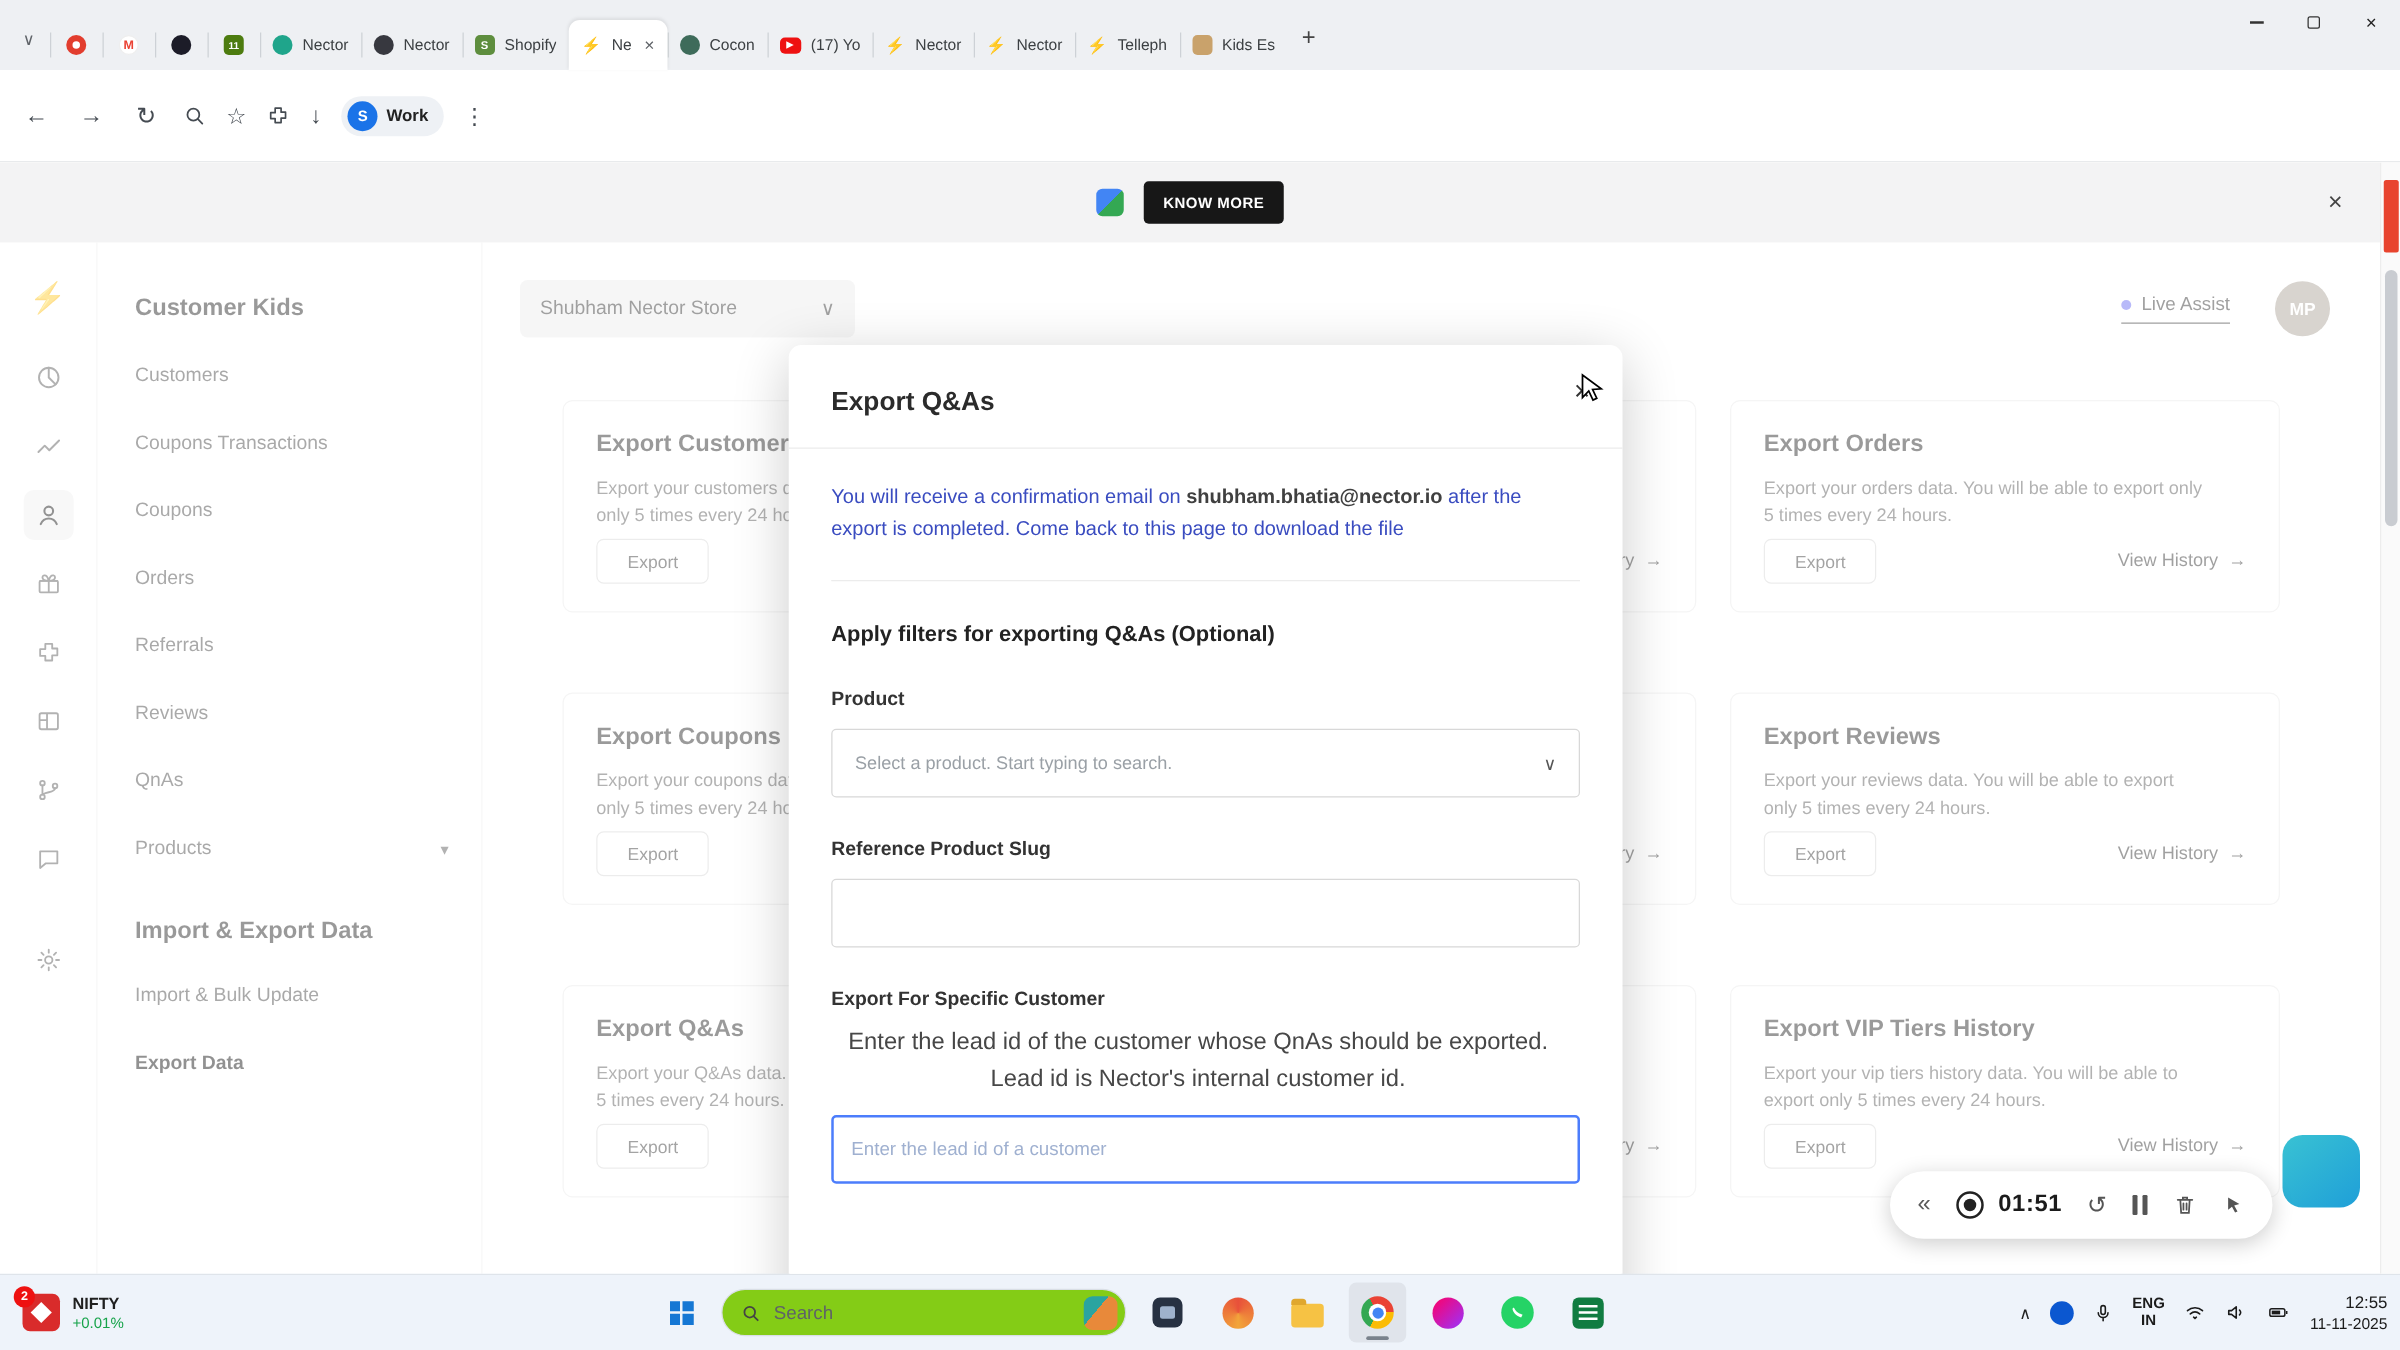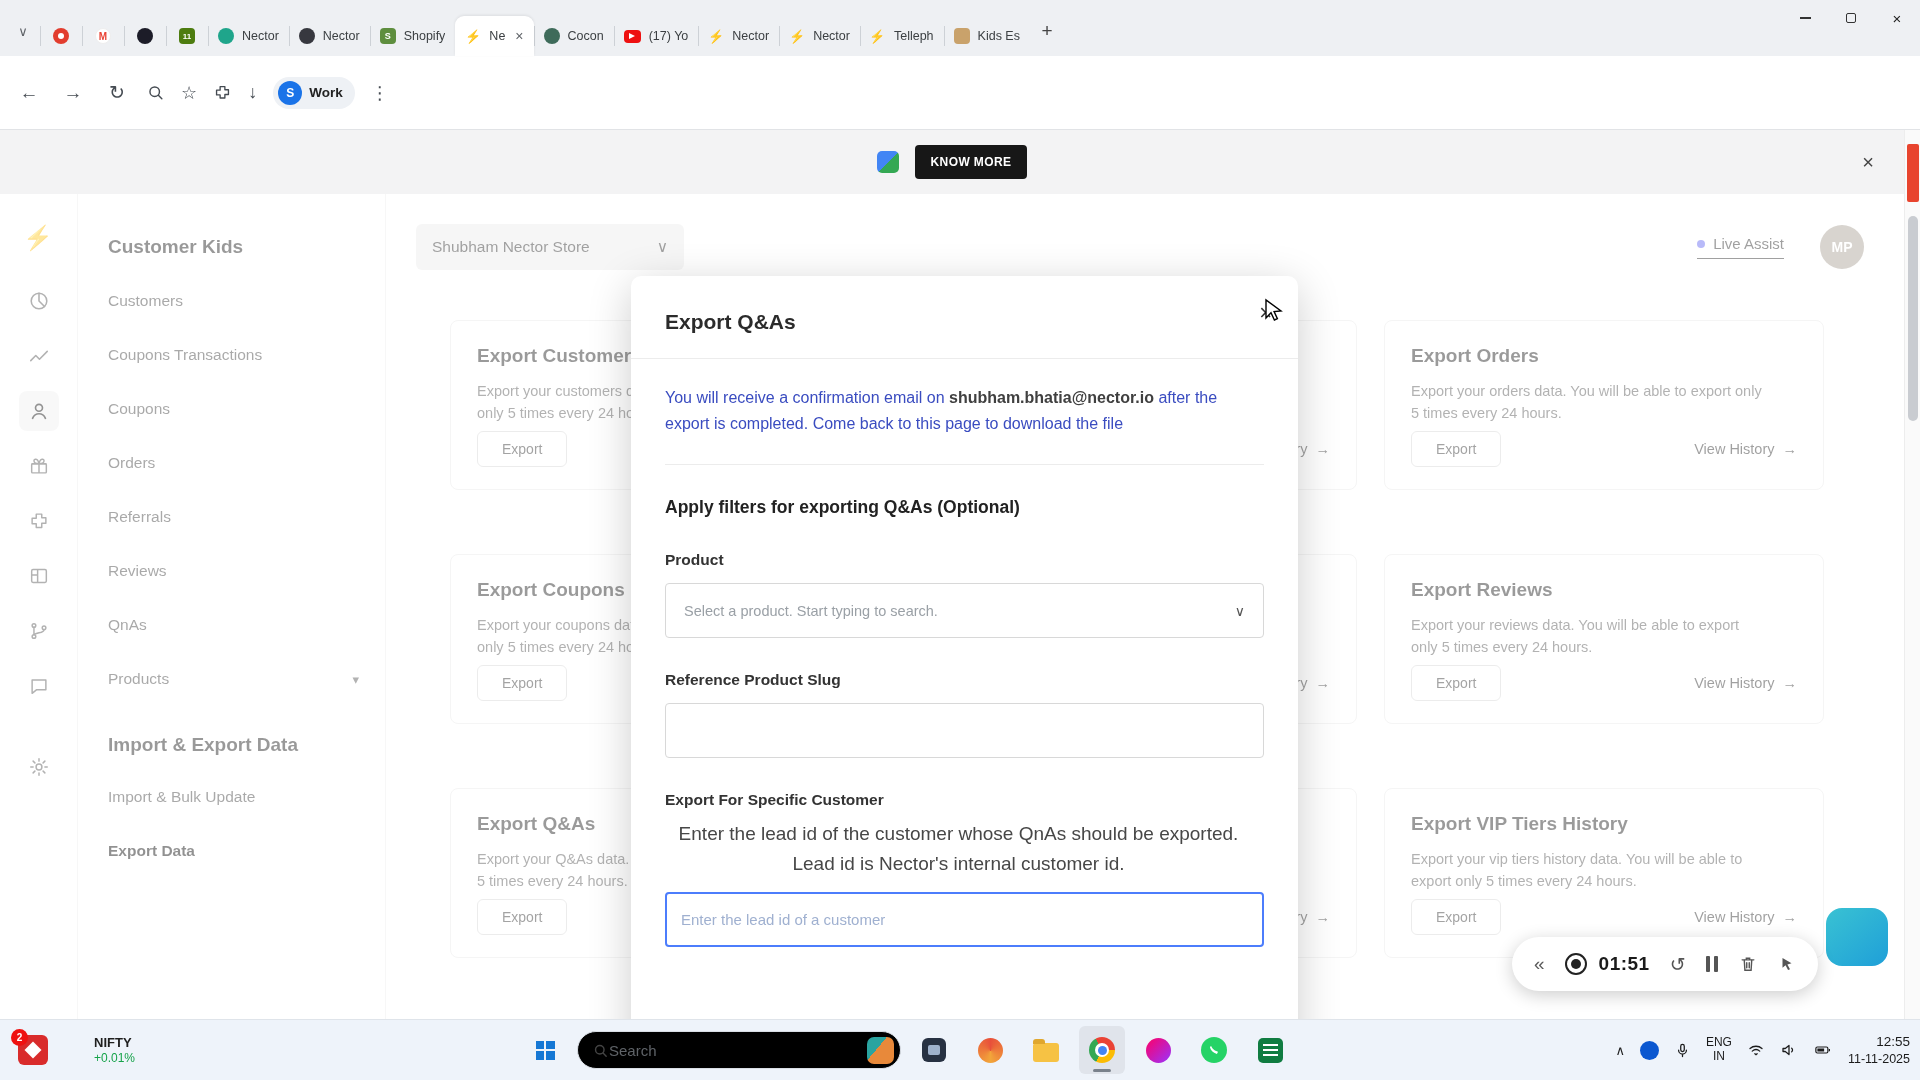--- a/index.html
+++ b/index.html
@@ -123,46 +123,46 @@
 
   
   .cursor { position:absolute; top:168px; left:1262px; z-index:50; }
 
   
   .taskbar { position:absolute; bottom:0; left:0; right:0; height:61px; background:#eef3fa; border-top:1px solid #dfe4ea; }
   .widget { position:absolute; left:10px; top:0; bottom:0; display:flex; align-items:center; gap:10px; padding:0 8px; }
   .widget-ic { position:relative; width:30px; height:30px; border-radius:6px; background:#d92b2b; display:flex; align-items:center; justify-content:center; }
   .widget-ic::after { content:""; width:12px; height:12px; background:#fff; transform:rotate(45deg); }
   .wbadge { position:absolute; top:-6px; left:-7px; width:17px; height:17px; border-radius:50%; background:#e11; color:#fff; font-size:10px; font-weight:bold; display:flex; align-items:center; justify-content:center; }
-  .wtexts { line-height:1.2;margin-left:36px; } .wtitle{ font-size:13px; font-weight:bold; color:#1f1f1f; } .wchange{ font-size:12px; color:#16a34a; }
+  .wtexts { line-height:1.2; } .wtitle{ font-size:13px; font-weight:bold; color:#1f1f1f; } .wchange{ font-size:12px; color:#16a34a; }
   .centerbar { position:absolute; left:523px; top:0; bottom:0; display:flex; align-items:center; gap:10px; }
   .startbtn { width:44px; height:46px; display:flex; align-items:center; justify-content:center; }
   .winlogo { width:19px; height:19px; display:grid; grid-template-columns:1fr 1fr; gap:2px; }
   .winlogo span { background:#1577d4; }
-  .searchbox { width:324px; height:38px; background:#000000; border:1px solid #d9dee5; border-radius:19px; display:flex; align-items:center; padding:0 6px 0 14px; }
+  .searchbox { width:324px; height:38px; background:#84cc16; border:1px solid #d9dee5; border-radius:19px; display:flex; align-items:center; gap:10px; padding:0 6px 0 14px; }
   .searchbox .stext { font-size:15px; color:#5f6368; flex:1; }
   .simg { width:27px; height:27px; border-radius:7px; background:linear-gradient(130deg,#2aa4a0 40%,#e8893a 40%); }
   .tbicon { width:46px; height:48px; display:flex; align-items:center; justify-content:center; position:relative; border-radius:6px; }
   .tbicon.activeapp { background:rgba(0,0,0,.06); }
   .tbicon.activeapp::after { content:""; position:absolute; bottom:2px; left:14px; right:14px; height:3px; border-radius:2px; background:#7a828c; }
   .ic-task { width:24px; height:24px; background:#273142; border-radius:6px; display:flex; align-items:center; justify-content:center; } .ic-task span{width:12px;height:10px;background:#9fb2cc;border-radius:2px;}
   .ic-orb { width:25px; height:25px; border-radius:50%; background:conic-gradient(#e8503a,#f2a53a,#e8503a); }
   .ic-folder { position:relative; width:26px; height:19px; background:#f6c244; border-radius:3px; margin-top:4px; }
   .ic-folder::before { content:""; position:absolute; top:-4px; left:0; width:12px; height:5px; background:#e0a72e; border-radius:3px 3px 0 0; }
   .ic-chrome { width:26px; height:26px; border-radius:50%; background:conic-gradient(from -30deg,#ea4335 0 33%,#fbbc05 0 66%,#34a853 0 100%); position:relative; }
   .ic-chrome::before { content:""; position:absolute; inset:6px; border-radius:50%; background:#fff; }
   .ic-chrome::after { content:""; position:absolute; inset:8.5px; border-radius:50%; background:#4285f4; }
   .ic-pink { width:25px; height:25px; border-radius:50%; background:linear-gradient(135deg,#f06, #93f); }
   .ic-wa { width:26px; height:26px; border-radius:50%; background:#25d366; display:flex; align-items:center; justify-content:center; }
   .ic-xl { width:25px; height:25px; border-radius:5px; background:#107c41; display:flex; flex-direction:column; justify-content:center; gap:3px; padding:0 5px; }
   .ic-xl span { height:2px; background:#fff; }
   .tray { position:absolute; right:10px; top:0; bottom:0; display:flex; align-items:center; gap:15px; }
   .tray .glyph { font-size:13px; color:#222; }
   .bluedot { width:19px; height:19px; border-radius:50%; background:#0b57d0; }
-  .lang { text-align:center; line-height:1.15; } .lang div{ font-size:12px; color:#1b1b1b; font-weight:400; }
+  .lang { text-align:center; line-height:1.15; } .lang div{ font-size:12px; color:#1b1b1b; font-weight:700; }
   .clock { text-align:right; line-height:1.3; } .clock .t{ font-size:13.5px; color:#1b1b1b; } .clock .d{ font-size:12.5px; color:#1b1b1b; }
 </style>
 </head>
 <body>
 
 <div class="screen">
 
   <div class="tabstrip">
     <span class="tsearch">∨</span>
     <div class="tab pinned">

